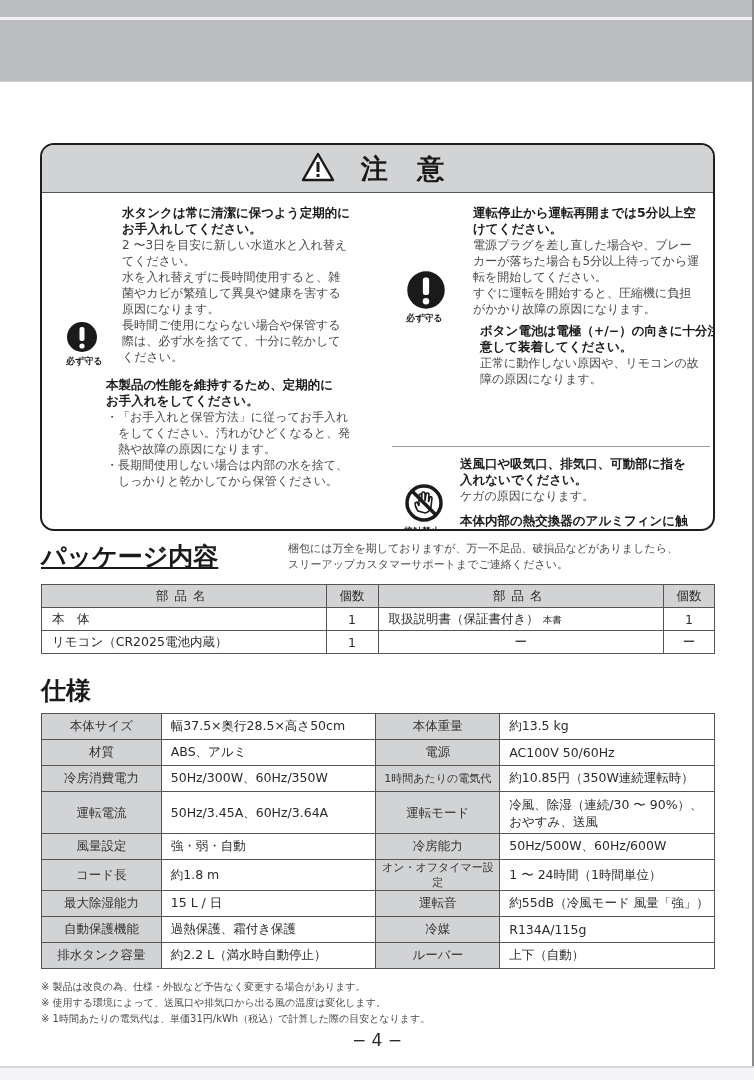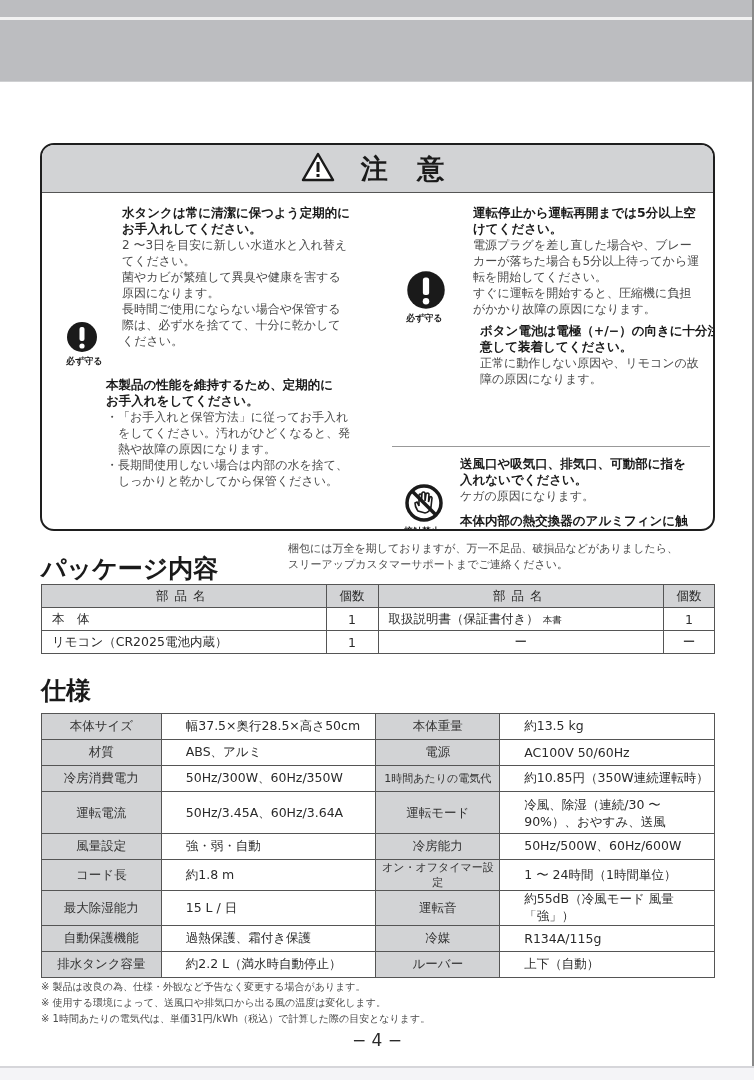--- a/index.html
+++ b/index.html
@@ -29,21 +29,21 @@
   .pkg-note { position: absolute; left: 288px; top: 541px; font-size: 11px; line-height: 16px; color: #4a4a4a; }
   table { border-collapse: collapse; position: absolute; }
   td, th { border: 1px solid #555; font-size: 12.5px; color: #2a2a2a; font-weight: normal; }
   .pkg { left: 41px; top: 584px; width: 674px; }
   .pkg th { background: #d2d3d5; height: 23px; text-align: center; letter-spacing: 6px; }
   .pkg td { height: 23px; padding-left: 10px; }
   .pkg td.num { text-align: center; padding-left: 0; }
   .pkg .small { font-size: 9.5px; }
 
   .spec { left: 41px; top: 713px; width: 674px; }
-  .spec td { height: 26px; padding-left: 24px; }
+  .spec td { height: 26px; padding-left: 9px; }
   .spec td.lbl { background: #d2d3d5; text-align: center; padding-left: 0; color: #333; }
   .spec tr.tall td { height: 42px; line-height: 17px; }
   .spec td.lbl.narrow { font-size: 11px; }
 
   .notes { position: absolute; left: 41px; top: 979px; font-size: 10px; line-height: 16px; color: #4a4a4a; }
   .page-num { position: absolute; left: 0; width: 754px; top: 1030px; text-align: center; font-size: 17px; color: #2a2a2a; }
   .bottom-band { position: absolute; left: 0; top: 1066px; width: 754px; height: 14px; background: #f4f4f7; border-top: 2px solid #d6d6da; }
 </style>
 </head>
 <body>
@@ -72,20 +72,21 @@
           <rect x="13.5" y="6" width="5" height="14" rx="2" fill="#fff"></rect>
           <circle cx="16" cy="25" r="2.6" fill="#fff"></circle>
         </svg>
       <span class="icon-caption">必ず守る</span>
     </div>
     <div class="block" style="left:80px; top:12px; width:250px;">
       <div class="t-bold">水タンクは常に清潔に保つよう定期的に</div>
       <div class="t-bold">お手入れしてください。</div>
       <div class="t-norm">2 〜3日を目安に新しい水道水と入れ替え</div>
       <div class="t-norm">てください。</div>
+      <div class="t-norm">水を入れ替えずに長時間使用すると、雑</div>
       <div class="t-norm">菌やカビが繁殖して異臭や健康を害する</div>
       <div class="t-norm">原因になります。</div>
       <div class="t-norm">長時間ご使用にならない場合や保管する</div>
       <div class="t-norm">際は、必ず水を捨てて、十分に乾かして</div>
       <div class="t-norm">ください。</div>
     </div>
     <div class="block" style="left:64px; top:184px; width:250px;">
       <div class="t-bold">本製品の性能を維持するため、定期的に</div>
       <div class="t-bold">お手入れをしてください。</div>
       <div class="t-norm bul">・「お手入れと保管方法」に従ってお手入れをしてください。汚れがひどくなると、発熱や故障の原因になります。</div>
@@ -132,21 +133,21 @@
       <div class="t-norm">ケガの原因になります。</div>
     </div>
     <div class="block" style="left:418px; top:320px; width:250px;">
       <div class="t-bold">本体内部の熱交換器のアルミフィンに触</div>
       <div class="t-bold">らないでください。</div>
 
     </div>
   </div>
 </div>
 
-<div class="sec-title" style="left:41px; top:552px;">パッケージ内容</div>
+<div class="sec-title" style="left:41px; top:540px;text-decoration:underline;">パッケージ内容</div>
 <div class="pkg-note">
   <div>梱包には万全を期しておりますが、万一不足品、破損品などがありましたら、</div>
   <div>スリーアップカスタマーサポートまでご連絡ください。</div>
 </div>
 <table class="pkg">
   <colgroup>
       <col style="width:285px">
       <col style="width:52px">
       <col style="width:286px">
       <col style="width:51px">

